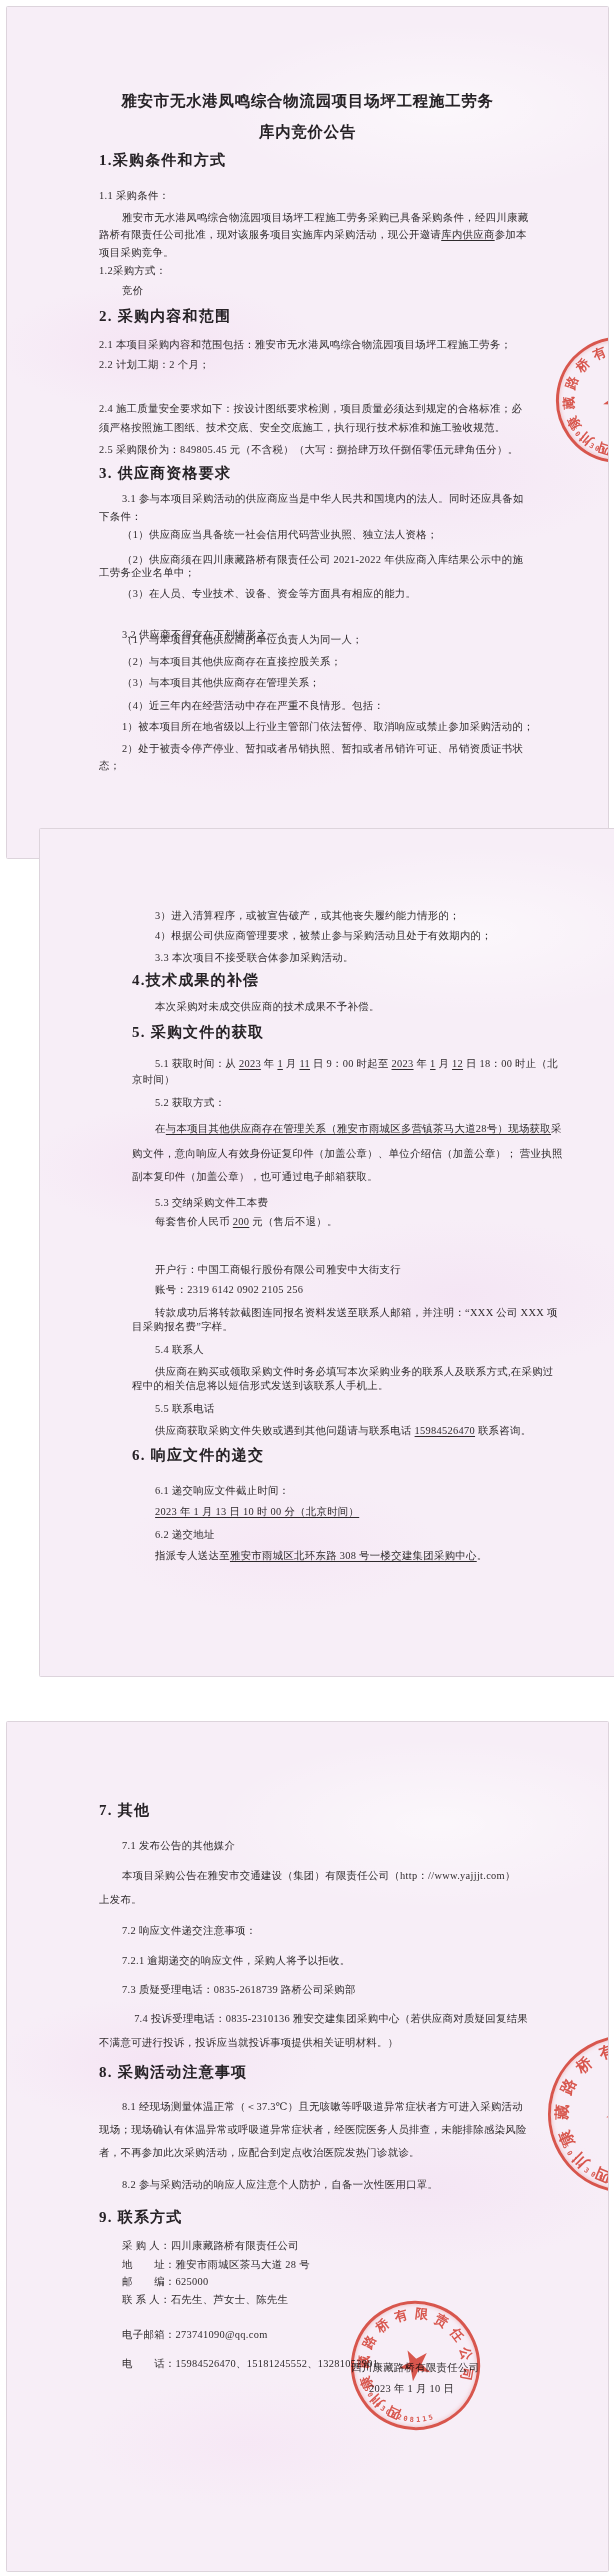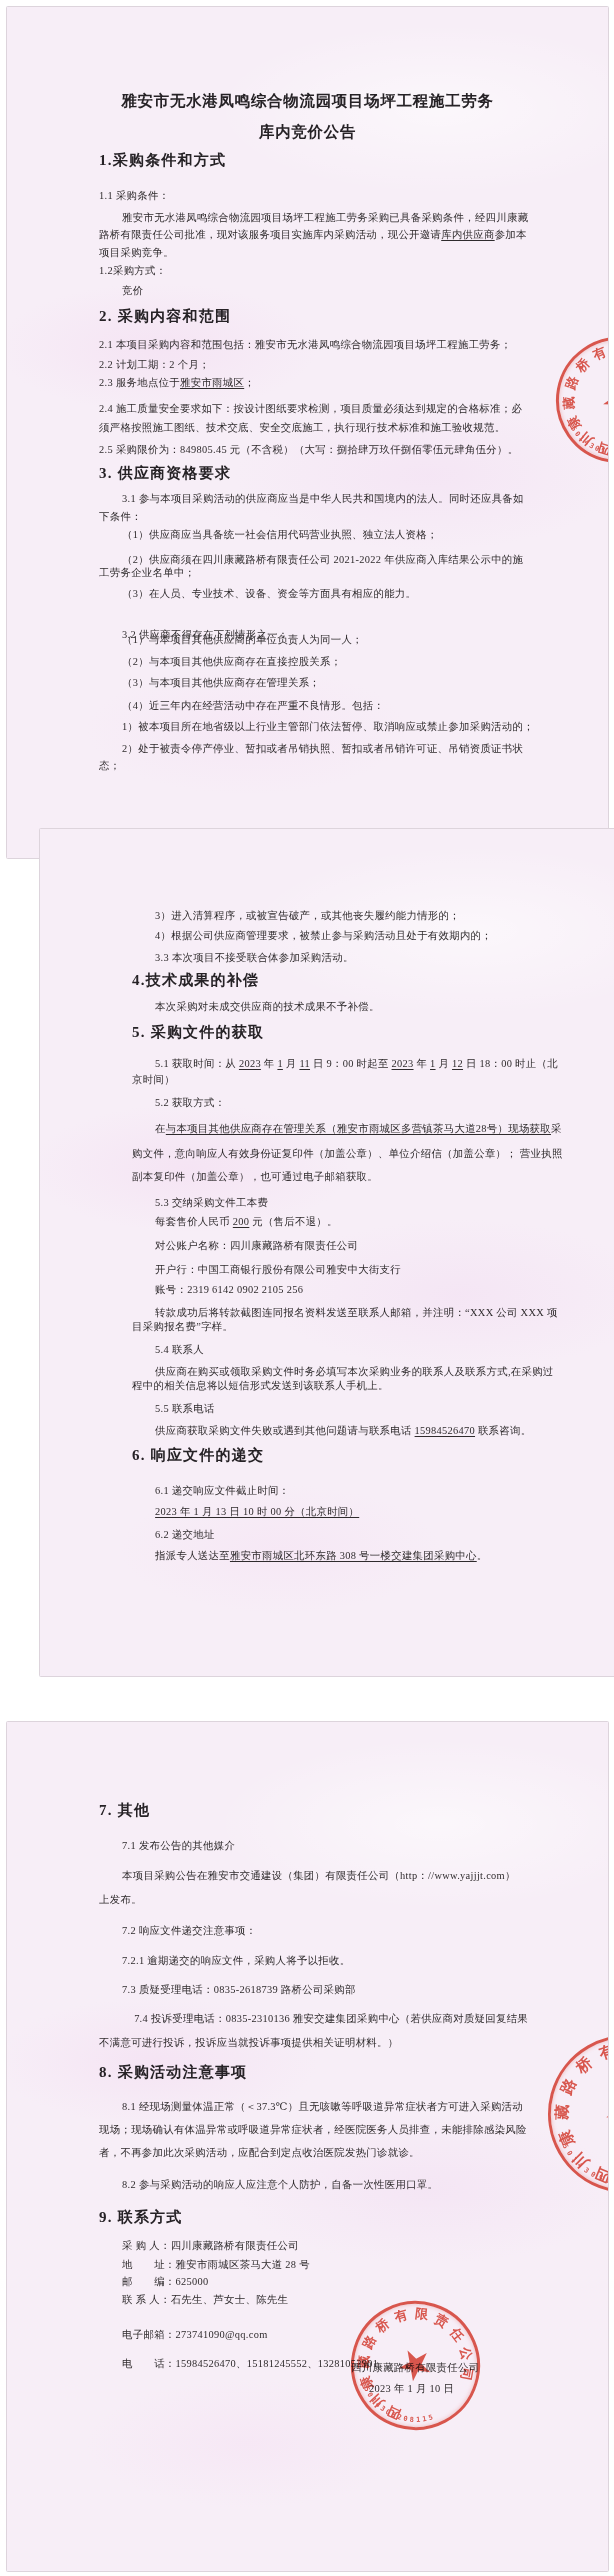--- a/index.html
+++ b/index.html
@@ -41,21 +41,20 @@
       <div class="blk h1" style="top: 146px;"><span>1.采购条件和方式</span></div>
       <div class="blk" style="top: 181px;"><span>1.1 采购条件：</span></div>
       <div class="blk indent" style="top: 203px;"><span>雅安市无水港凤鸣综合物流园项目场坪工程施工劳务采购已具备采购条件，经四川康藏</span></div>
       <div class="blk" style="top: 220px;"><span>路桥有限责任公司批准，现对该服务项目实施库内采购活动，现公开邀请</span><span class="u">库内供应商</span><span>参加本</span></div>
       <div class="blk" style="top: 238px;"><span>项目采购竞争。</span></div>
       <div class="blk" style="top: 256px;"><span>1.2采购方式：</span></div>
       <div class="blk indent" style="top: 276px;"><span>竞价</span></div>
       <div class="blk h1" style="top: 302px;"><span>2. 采购内容和范围</span></div>
       <div class="blk" style="top: 330px;"><span>2.1 本项目采购内容和范围包括：雅安市无水港凤鸣综合物流园项目场坪工程施工劳务；</span></div>
       <div class="blk" style="top: 350px;"><span>2.2 计划工期：2 个月；</span></div>
-      <div class="blk" style="top: 368px;"><span>2.3 服务地点位于</span><span class="u">雅安市雨城区</span><span>；</span></div>
       <div class="blk" style="top: 394px;"><span>2.4 施工质量安全要求如下：按设计图纸要求检测，项目质量必须达到规定的合格标准；必</span></div>
       <div class="blk" style="top: 413px;"><span>须严格按照施工图纸、技术交底、安全交底施工，执行现行技术标准和施工验收规范。</span></div>
       <div class="blk" style="top: 435px;"><span>2.5 采购限价为：849805.45 元（不含税）（大写：捌拾肆万玖仟捌佰零伍元肆角伍分）。</span></div>
       <div class="blk h1" style="top: 459px;"><span>3. 供应商资格要求</span></div>
       <div class="blk indent" style="top: 484px;"><span>3.1 参与本项目采购活动的供应商应当是中华人民共和国境内的法人。同时还应具备如</span></div>
       <div class="blk" style="top: 502px;"><span>下条件：</span></div>
       <div class="blk indent" style="top: 520px;"><span>（1）供应商应当具备统一社会信用代码营业执照、独立法人资格；</span></div>
       <div class="blk indent" style="top: 545px;"><span>（2）供应商须在四川康藏路桥有限责任公司 2021-2022 年供应商入库结果公示中的施</span></div>
       <div class="blk" style="top: 558px;"><span>工劳务企业名单中；</span></div>
       <div class="blk indent" style="top: 579px;"><span>（3）在人员、专业技术、设备、资金等方面具有相应的能力。</span></div>
@@ -95,21 +94,20 @@
       <div class="blk indent" style="top: 170px;"><span>本次采购对未成交供应商的技术成果不予补偿。</span></div>
       <div class="blk h1" style="top: 196px;"><span>5. 采购文件的获取</span></div>
       <div class="blk indent" style="top: 227px;"><span>5.1 获取时间：从 </span><span class="u">2023</span><span> 年 </span><span class="u">1</span><span> 月 </span><span class="u">11</span><span> 日 9：00 时起至 </span><span class="u">2023</span><span> 年 </span><span class="u">1</span><span> 月 </span><span class="u">12</span><span> 日 18：00 时止（北</span></div>
       <div class="blk" style="top: 243px;"><span>京时间）</span></div>
       <div class="blk indent" style="top: 266px;"><span>5.2 获取方式：</span></div>
       <div class="blk indent" style="top: 292px;"><span>在</span><span class="u">与本项目其他供应商存在管理关系（雅安市雨城区多营镇茶马大道28号）现场获取</span><span>采</span></div>
       <div class="blk" style="top: 317px;"><span>购文件，意向响应人有效身份证复印件（加盖公章）、单位介绍信（加盖公章）； 营业执照</span></div>
       <div class="blk" style="top: 340px;"><span>副本复印件（加盖公章），也可通过电子邮箱获取。</span></div>
       <div class="blk indent" style="top: 366px;"><span>5.3 交纳采购文件工本费</span></div>
       <div class="blk indent" style="top: 385px;"><span>每套售价人民币 </span><span class="u">200</span><span> 元（售后不退）。</span></div>
-      <div class="blk indent" style="top: 409px;"><span>对公账户名称：四川康藏路桥有限责任公司</span></div>
       <div class="blk indent" style="top: 433px;"><span>开户行：中国工商银行股份有限公司雅安中大街支行</span></div>
       <div class="blk indent" style="top: 453px;"><span>账号：2319 6142 0902 2105 256</span></div>
       <div class="blk indent" style="top: 476px;"><span>转款成功后将转款截图连同报名资料发送至联系人邮箱，并注明：“XXX 公司 XXX 项</span></div>
       <div class="blk" style="top: 490px;"><span>目采购报名费”字样。</span></div>
       <div class="blk indent" style="top: 513px;"><span>5.4 联系人</span></div>
       <div class="blk indent" style="top: 535px;"><span>供应商在购买或领取采购文件时务必填写本次采购业务的联系人及联系方式,在采购过</span></div>
       <div class="blk" style="top: 549px;"><span>程中的相关信息将以短信形式发送到该联系人手机上。</span></div>
       <div class="blk indent" style="top: 572px;"><span>5.5 联系电话</span></div>
       <div class="blk indent" style="top: 594px;"><span>供应商获取采购文件失败或遇到其他问题请与联系电话 </span><span class="u">15984526470</span><span> 联系咨询。</span></div>
       <div class="blk h1" style="top: 619px;"><span>6. 响应文件的递交</span></div>

